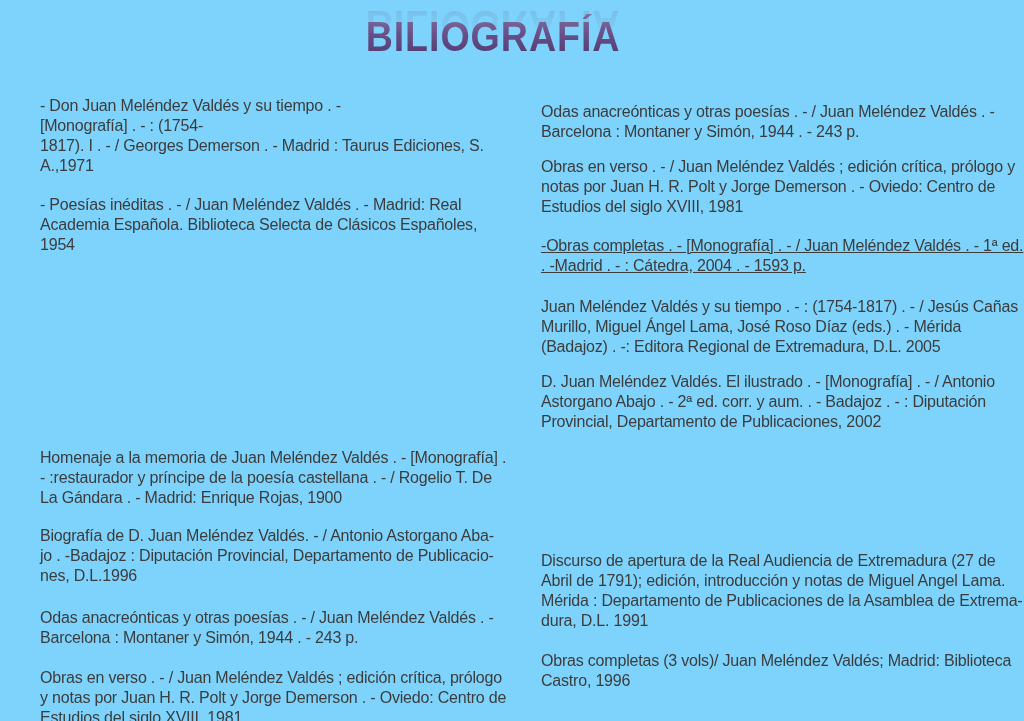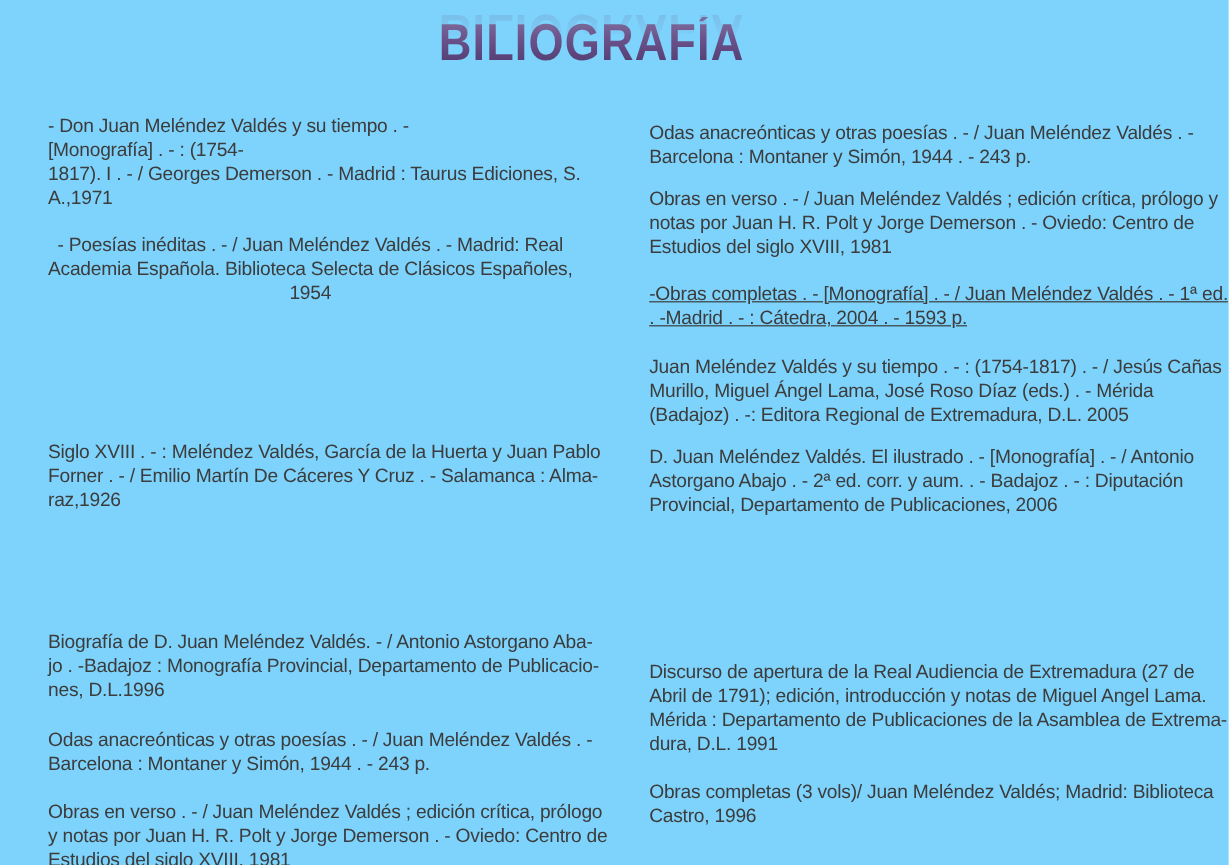--- a/index.html
+++ b/index.html
@@ -55,21 +55,21 @@
     position: absolute;
     font-size: 16px;
     line-height: 20px;
     letter-spacing: -0.2px;
     color: #3c3c3c;
     white-space: pre-line;
   }
   .col-left  { left: 40px;  }
   .col-right { left: 541px; }
   .l1 { top: 80px; }
-  .l2 { top: 179px; text-align: center; }
+  .l2 { top: 179px; }
   .l3 { top: 259px; }
   .l4 { top: 352px; }
   .l5 { top: 432px; }
   .l6 { top: 510px; }
   .l7 { top: 592px; }
   .l8 { top: 652px; }
   .r1 { top: 86px; }
   .r2 { top: 141px; }
   .r3 { top: 220px; text-decoration: underline; }
   .r4 { top: 281px; }
@@ -88,45 +88,45 @@
     <span class="title-reflection">BILIOGRAFÍA</span>
   </div>
 
   <p class="entry col-left l1">- Don Juan Meléndez Valdés y su tiempo . -
 [Monografía] . - : (1754-
 1817). I . - / Georges Demerson . - Madrid : Taurus Ediciones, S.
 A.,1971</p>
   <p class="entry col-left l2">- Poesías inéditas . - / Juan Meléndez Valdés . - Madrid: Real
 Academia Española. Biblioteca Selecta de Clásicos Españoles,
 1954</p>
-  <p class="entry col-left l4">Siglo XVIII . - : Meléndez Valdés, García de la Huerta y Juan Pablo
-Forner . - / Emilio Martín De Cáceres Y Cruz . - Salamanca : Alma-
-raz,1926</p>
+  <p class="entry col-left l5">Homenaje a la memoria de Juan Meléndez Valdés . - [Monografía] .
+- :restaurador y príncipe de la poesía castellana . - / Rogelio T. De
+La Gándara . - Madrid: Enrique Rojas, 1900</p>
   <p class="entry col-left l6">Biografía de D. Juan Meléndez Valdés. - / Antonio Astorgano Aba-
-jo . -Badajoz : Monografía Provincial, Departamento de Publicacio-
+jo . -Badajoz : Diputación Provincial, Departamento de Publicacio-
 nes, D.L.1996</p>
   <p class="entry col-left l7">Odas anacreónticas y otras poesías . - / Juan Meléndez Valdés . -
 Barcelona  : Montaner y Simón, 1944 . - 243 p.</p>
   <p class="entry col-left l8">Obras en verso . - / Juan Meléndez Valdés ; edición crítica, prólogo
 y notas por Juan H. R. Polt y Jorge Demerson . - Oviedo: Centro de
 Estudios del siglo XVIII, 1981</p>
 
   <p class="entry col-right r1">Odas anacreónticas y otras poesías . - / Juan Meléndez Valdés . -
 Barcelona  : Montaner y Simón, 1944 . - 243 p.</p>
   <p class="entry col-right r2">Obras en verso . - / Juan Meléndez Valdés ; edición crítica, prólogo y
 notas por Juan H. R. Polt y Jorge Demerson . - Oviedo: Centro de
 Estudios del siglo XVIII, 1981</p>
   <p class="entry col-right r3">-Obras completas . - [Monografía] . - / Juan Meléndez Valdés . - 1ª ed.
 . -Madrid . - : Cátedra, 2004 . - 1593 p.</p>
   <p class="entry col-right r4">Juan Meléndez Valdés y su tiempo . - : (1754-1817) . - / Jesús Cañas
 Murillo, Miguel Ángel Lama, José Roso Díaz (eds.) . - Mérida
 (Badajoz) . -: Editora Regional de Extremadura, D.L. 2005</p>
   <p class="entry col-right r5">D. Juan Meléndez Valdés. El ilustrado . - [Monografía] . - / Antonio
 Astorgano Abajo . - 2ª ed. corr. y aum. . - Badajoz . - : Diputación
-Provincial, Departamento de Publicaciones, 2006</p>
+Provincial, Departamento de Publicaciones, 2002</p>
   <p class="entry col-right r7">Discurso de apertura de la Real Audiencia de Extremadura (27 de
 Abril de 1791); edición, introducción y notas de Miguel Angel Lama.
 Mérida : Departamento de Publicaciones de la Asamblea de Extrema-
 dura, D.L. 1991</p>
   <p class="entry col-right r8">Obras completas (3 vols)/ Juan Meléndez Valdés; Madrid: Biblioteca
 Castro, 1996</p>
 
 </div>
 
 </body></html>

